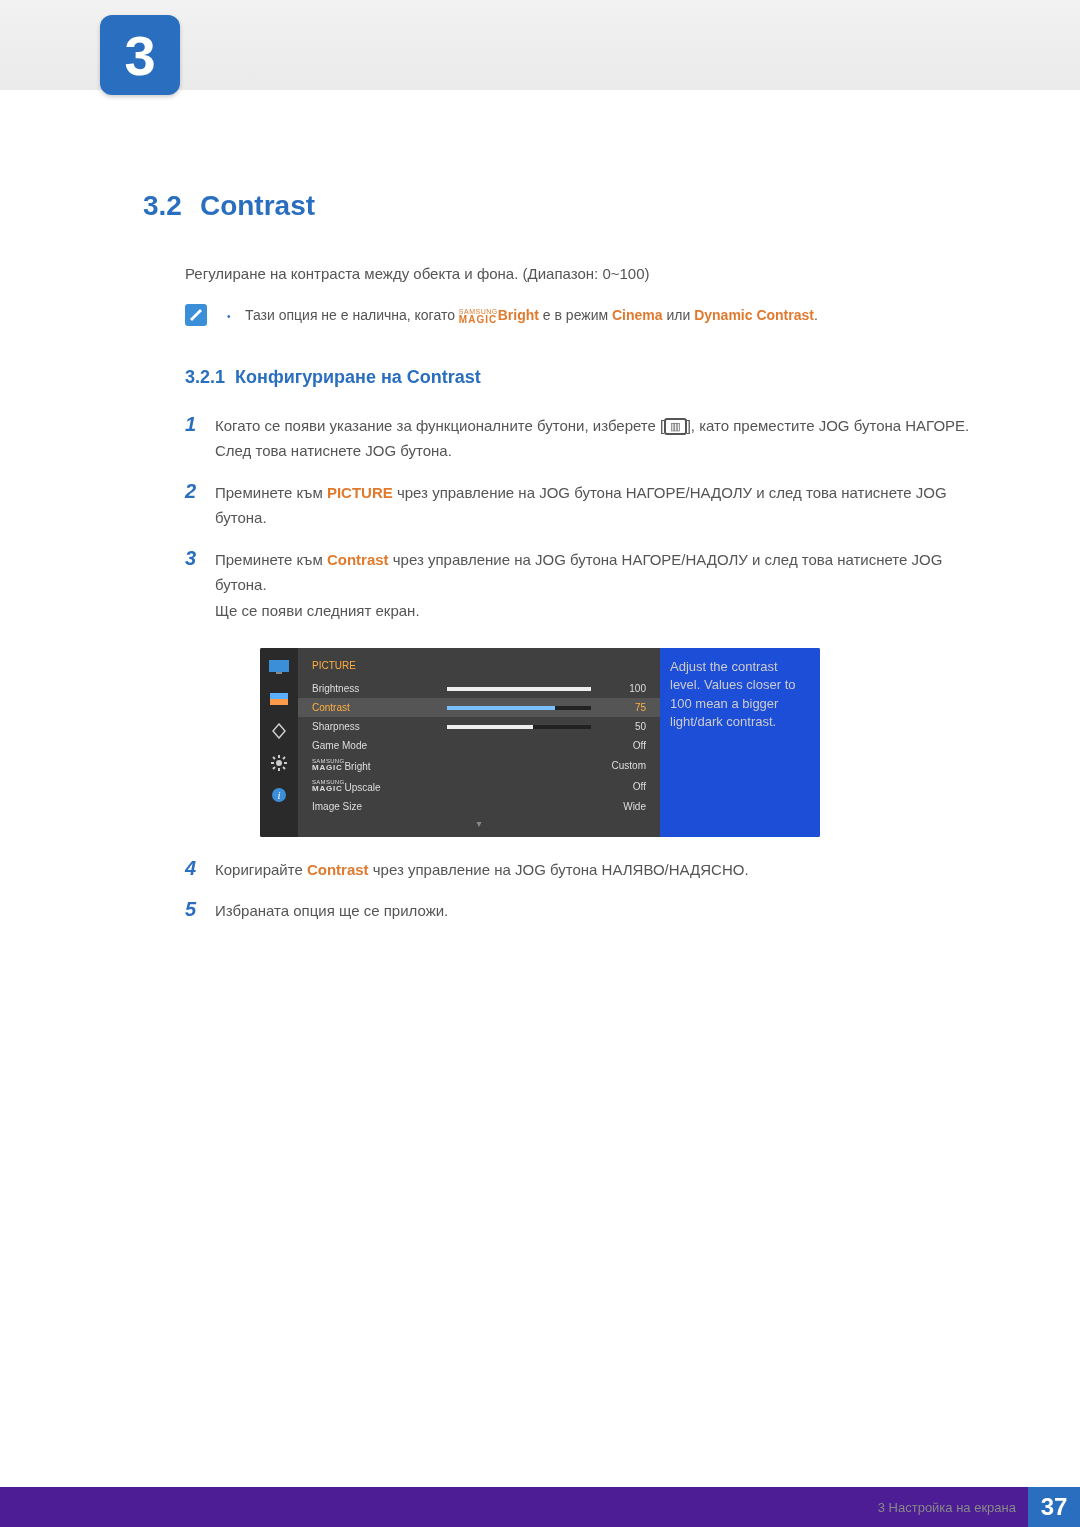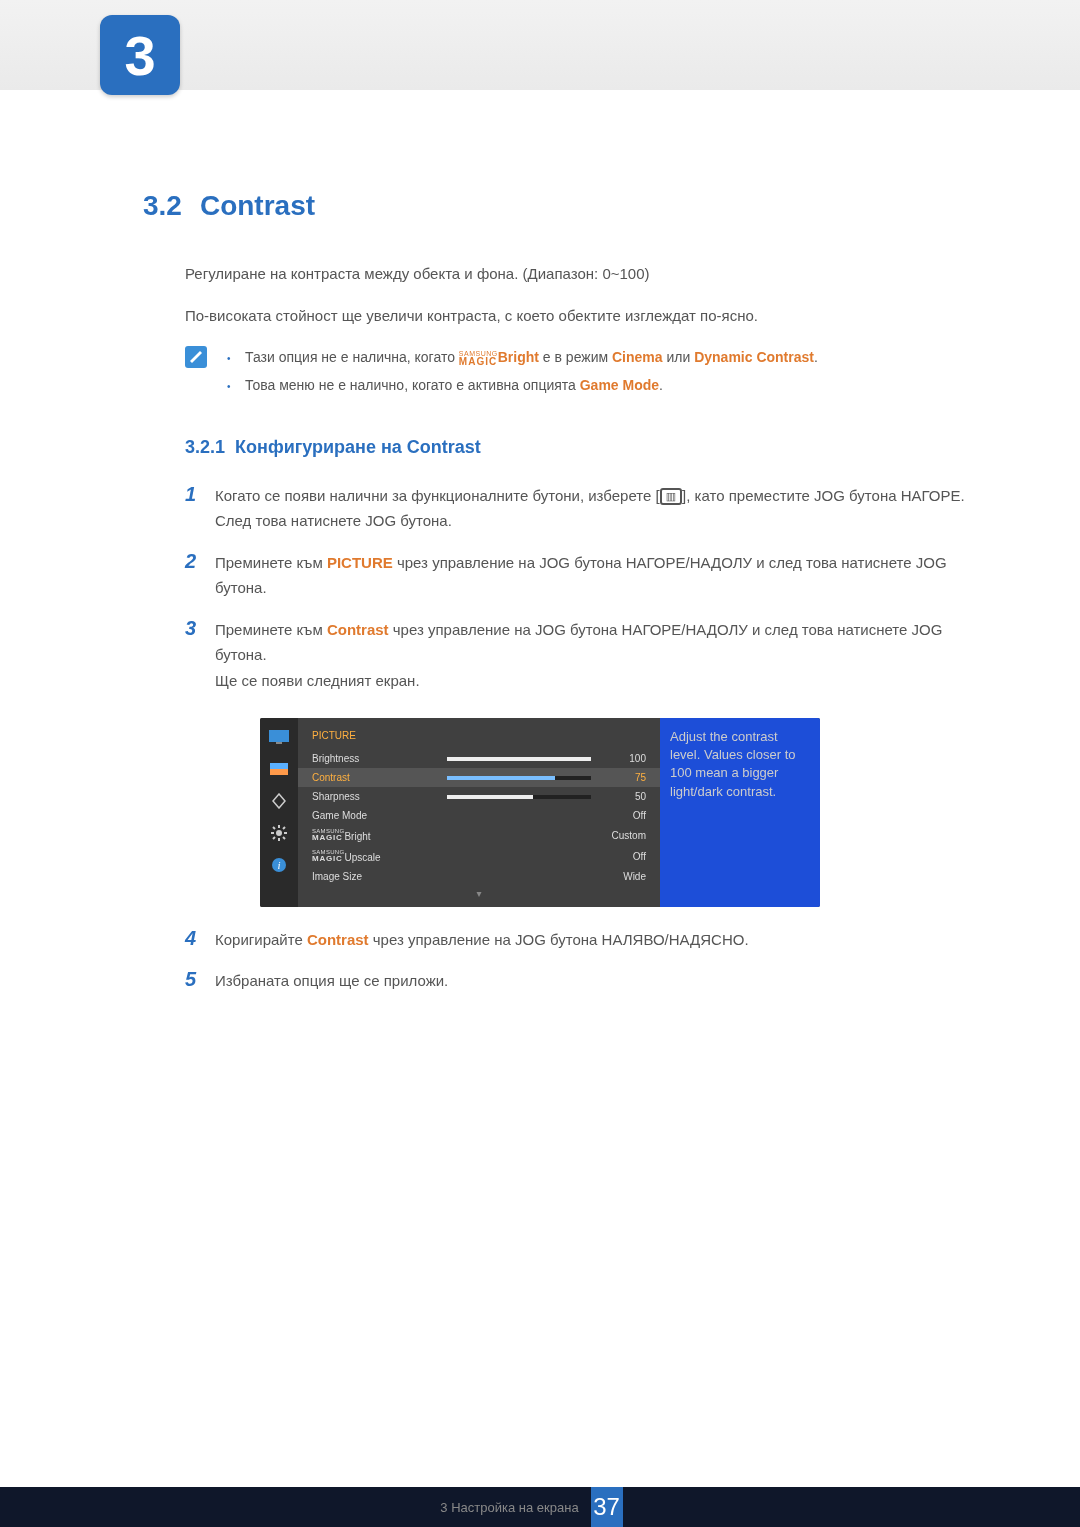--- a/index.html
+++ b/index.html
@@ -40,70 +40,66 @@
   .osd-label { width: 135px; }
   .osd-bar-wrap { flex: 1; height: 4px; background: #222; position: relative; }
   .osd-bar-fill { height: 100%; background: #eee; }
   .osd-bar-fill.sel { background: #7abfff; }
   .osd-val { width: 55px; text-align: right; }
   .osd-info { width: 160px; background: #1d4ed8; padding: 10px 10px; font-size: 13px; color: #ccc; line-height: 1.4; }
   .osd-magic { display: inline-block; }
   .osd-magic-sup { font-size: 6px; display: block; line-height: 0.8; letter-spacing: 0.3px; }
   .osd-magic-main { font-size: 8px; font-weight: bold; letter-spacing: 0.8px; display: block; line-height: 0.9; }
   .osd-arrow { text-align: center; color: #888; font-size: 10px; margin-top: 2px; }
-  .footer { position: absolute; bottom: 0; right: 0; left: 0; height: 40px; background: #0f172a; display: flex; justify-content: center; align-items: center; padding-right: 17px; }
+  .footer { position: absolute; bottom: 0; right: 0; left: 0; height: 40px; background: #4c1d95; display: flex; justify-content: flex-end; align-items: center; padding-right: 0; }
   .footer-text { font-size: 13px; color: #888; margin-right: 12px; }
-  .footer-page { background: #2a6fbf; color: #fff; font-size: 24px; font-weight: normal; width: 32px; height: 40px; display: flex; align-items: center; justify-content: center; }
+  .footer-page { background: #2a6fbf; color: #fff; font-size: 24px; font-weight: bold; width: 52px; height: 40px; display: flex; align-items: center; justify-content: center; }
 </style>
 </head>
 <body>
 
 <div class="page">
 
   <div class="top-band">
     <div class="chap-num-box">
       <span class="chap-num">3</span>
     </div>
   </div>
 
   <div class="content">
 
     <div class="sec-heading">
       <span class="sec-num">3.2</span><span>Contrast</span>
     </div>
 
     <p class="para">Регулиране на контраста между обекта и фона. (Диапазон: 0~100)</p>
-    <p class="para">По-високата стойност ще увеличи контраста, с което обектите изглеждат по-ясно.</p>
 
     <div class="note-block">
       <div class="note-icon">
         <svg viewBox="0 0 16 16">
             <path d="M2 12 L12 2 L14 4 L4 14 Z" fill="#fff"></path>
           </svg>
       </div>
       <ul class="note-list">
         <li>
           <span>Тази опция не е налична, когато </span><span class="magic-bright-inline"><span class="magic-sup">SAMSUNG</span><span class="magic-main">MAGIC</span></span><span class="orange">Bright</span><span> е в режим </span><span class="orange">Cinema</span><span> или </span><span class="orange">Dynamic Contrast</span><span>.</span>
         </li>
-        <li>
-          <span>Това меню не е налично, когато е активна опцията </span><span class="orange">Game Mode</span><span>.</span>
-        </li>
       </ul>
     </div>
 
     <div class="sub-heading">
       <span>3.2.1</span>&nbsp;&nbsp;<span>Конфигуриране на Contrast</span>
     </div>
 
     <div class="steps">
 
       <div class="step">
         <div class="step-num">1</div>
         <div class="step-text">
-          <span>Когато се появи налични за функционалните бутони, изберете [</span><span class="jog-icon">▥</span><span>], като преместите JOG бутона НАГОРЕ.</span><br>
+          <span>Когато се появи указание за функционалните бутони, изберете [</span><span class="jog-icon">▥</span><span>], като преместите JOG бутона НАГОРЕ.</span><br>
           <span>След това натиснете JOG бутона.</span>
         </div>
       </div>
 
       <div class="step">
         <div class="step-num">2</div>
         <div class="step-text">
           <span>Преминете към </span><span class="orange">PICTURE</span><span> чрез управление на JOG бутона НАГОРЕ/НАДОЛУ и след това натиснете JOG бутона.</span>
         </div>
       </div>

